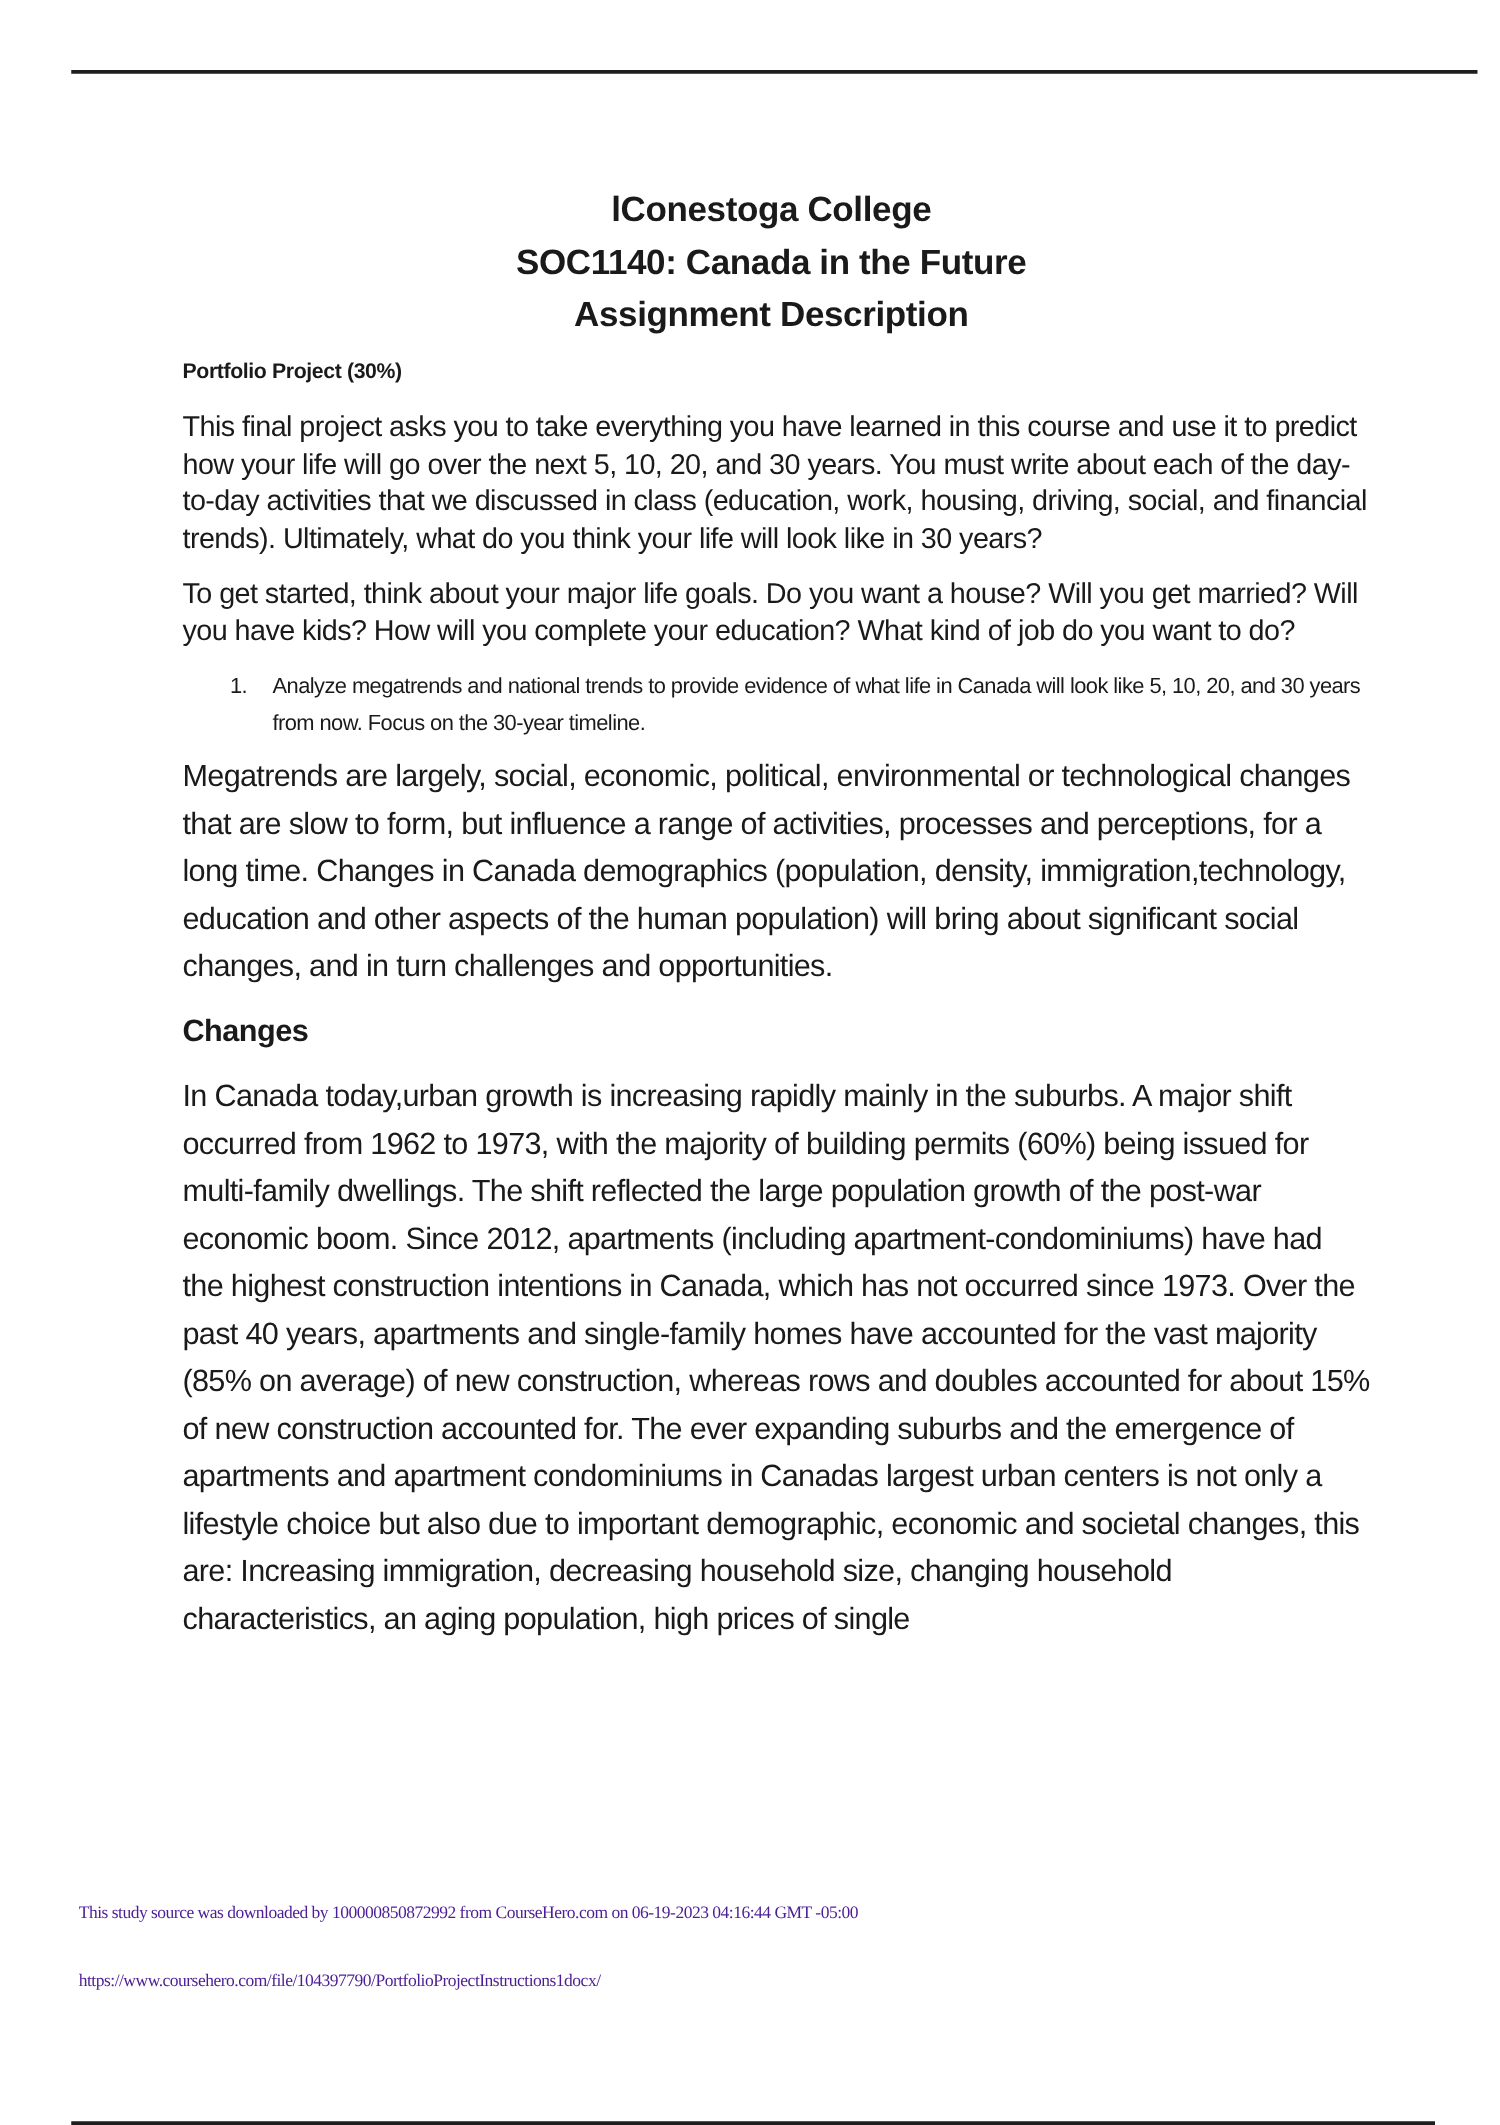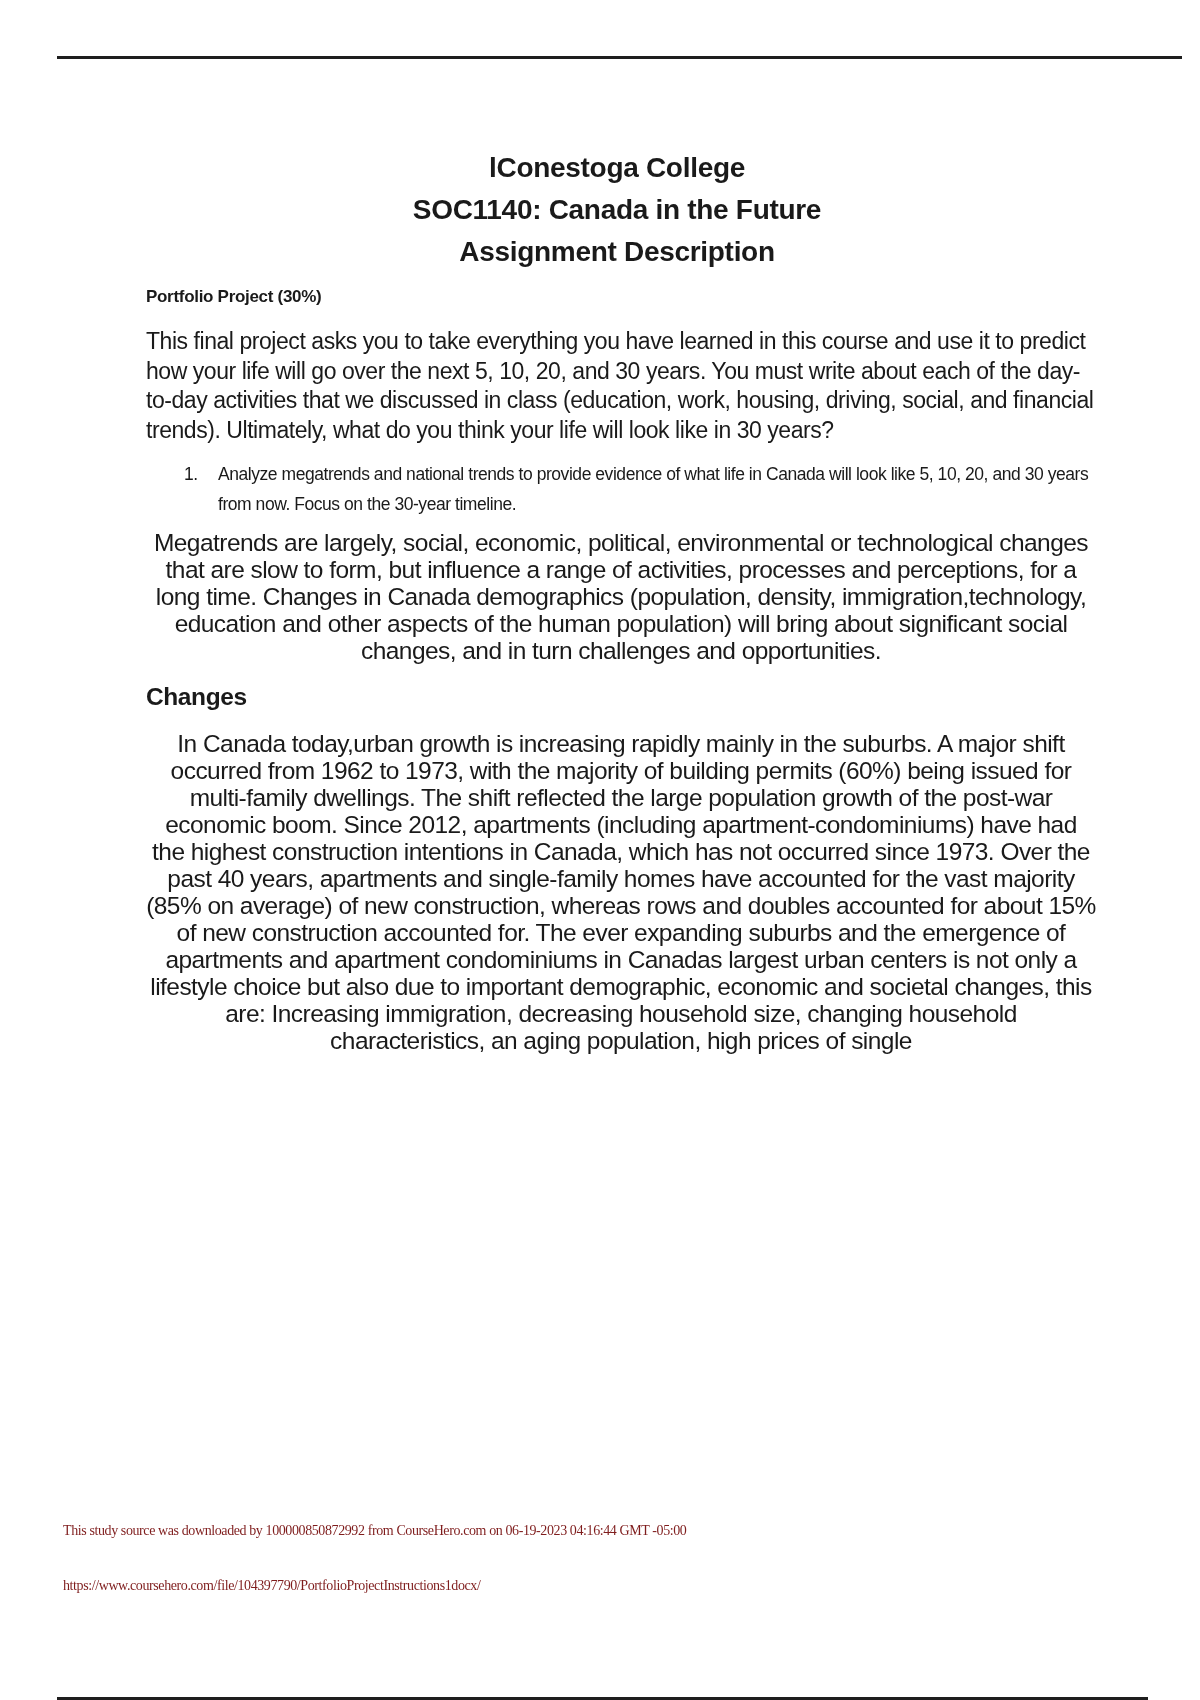--- a/index.html
+++ b/index.html
@@ -75,38 +75,37 @@
       line-height: 29.5px;
       letter-spacing: -0.45px;
     }
     .list-num {
       position: absolute;
       left: 38px;
       top: 0;
     }
     .big-para {
       font-size: 24.5px;
-      line-height: 27px;
+      line-height: 38px;
       margin: 0 0 14px 0;
       letter-spacing: -0.55px;
-      text-align: center;
     }
     .big-heading {
       font-size: 24.5px;
       font-weight: bold;
       line-height: 37.5px;
       margin: 0 0 14px 0;
       letter-spacing: -0.4px;
     }
     .footer-note {
       position: absolute;
       left: 63px;
       font-family: "Liberation Serif", "DejaVu Serif", serif;
       font-size: 14px;
-      color: #7f1d1d;
+      color: #4c1d95;
       letter-spacing: -0.4px;
       white-space: nowrap;
     }
     .footer-download { top: 1523px; }
     .footer-url { top: 1578px; }
   </style>
 </head>
 <body>
 
 <div class="rule-top"></div>
@@ -114,20 +113,21 @@
 <div class="title-block">
   <span class="title-line">lConestoga College</span>
   <span class="title-line">SOC1140: Canada in the Future</span>
   <span class="title-line">Assignment Description</span>
 </div>
 
 <div class="content">
   <p class="section-label">Portfolio Project (30%)</p>
 
   <p class="small-para">This final project asks you to take everything you have learned in this course and use it to predict how your life will go over the next 5, 10, 20, and 30 years. You must write about each of the day-to-day activities that we discussed in class (education, work, housing, driving, social, and financial trends). Ultimately, what do you think your life will look like in 30 years?</p>
+  <p class="small-para">To get started, think about your major life goals. Do you want a house? Will you get married? Will you have kids? How will you complete your education? What kind of job do you want to do?</p>
 
   <ol class="list">
     <li class="list-item">
       <span class="list-num">1.</span>
       <span>Analyze megatrends and national trends to provide evidence of what life in Canada will look like 5, 10, 20, and 30 years from now. Focus on the 30-year timeline.</span>
     </li>
   </ol>
 
   <p class="big-para">Megatrends are largely, social, economic, political, environmental or technological changes that are slow to form, but influence a range of activities, processes and perceptions, for a long time. Changes in Canada demographics (population, density, immigration,technology, education and other aspects of the human population) will bring about significant social changes, and in turn challenges and opportunities.</p>
 

